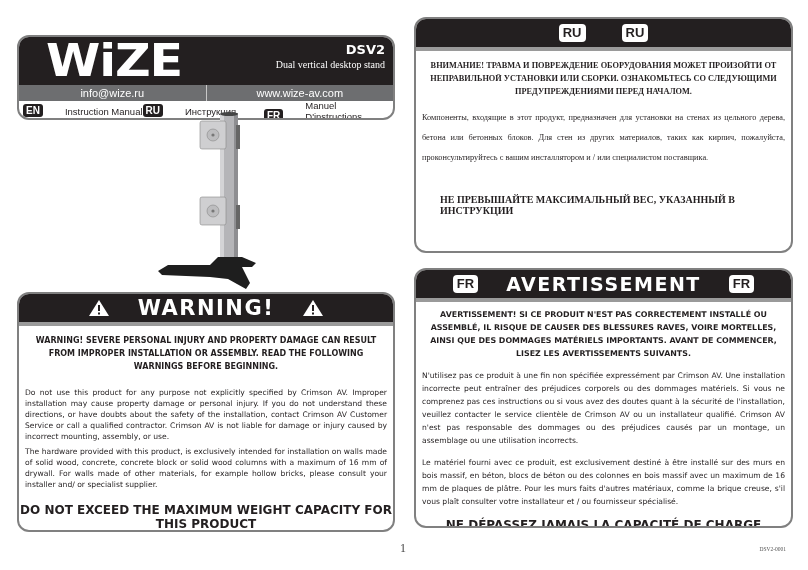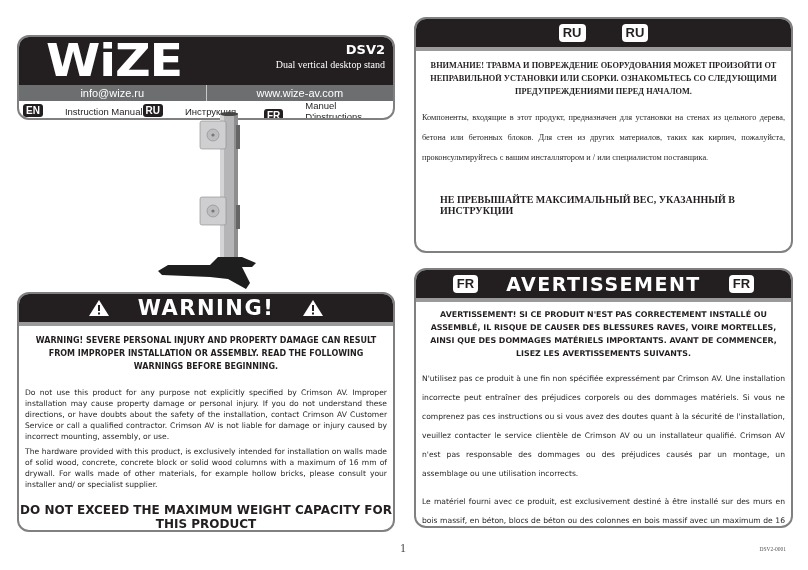--- a/index.html
+++ b/index.html
@@ -91,21 +91,21 @@
   }
   #warn-ru .lead { font-family: "Liberation Serif", serif; font-size: 8.3px; line-height: 13px; padding: 0 8px; }
   #warn-ru .body-text { font-family: "Liberation Serif", serif; font-size: 8.3px; line-height: 20px; padding: 0 6px; }
   #warn-ru .closing { font-family: "Liberation Serif", serif; font-size: 10px; text-align: left; padding-left: 24px; }
 
   
   #warn-fr { left: 414px; top: 268px; width: 379px; height: 260px; }
   #warn-fr .panel-head { height: 28px; gap: 28px; }
   #warn-fr .title { font-size: 19px; }
   #warn-fr .lead { font-size: 7.9px; line-height: 13px; padding: 0 6px; }
-  #warn-fr .body-text { font-size: 7.6px; line-height: 19px; }
+  #warn-fr .body-text { font-size: 7.6px; line-height: 13px; }
 
   #page-num {
     position: absolute; left: 400px; top: 541px; font-family: "Liberation Serif", serif; font-size: 12px; color: #444;
   }
   #doc-code {
     position: absolute; right: 22px; top: 546px; font-family: "Liberation Serif", serif; font-size: 5.5px; color: #555;
   }
 </style>
 </head>
 <body>

